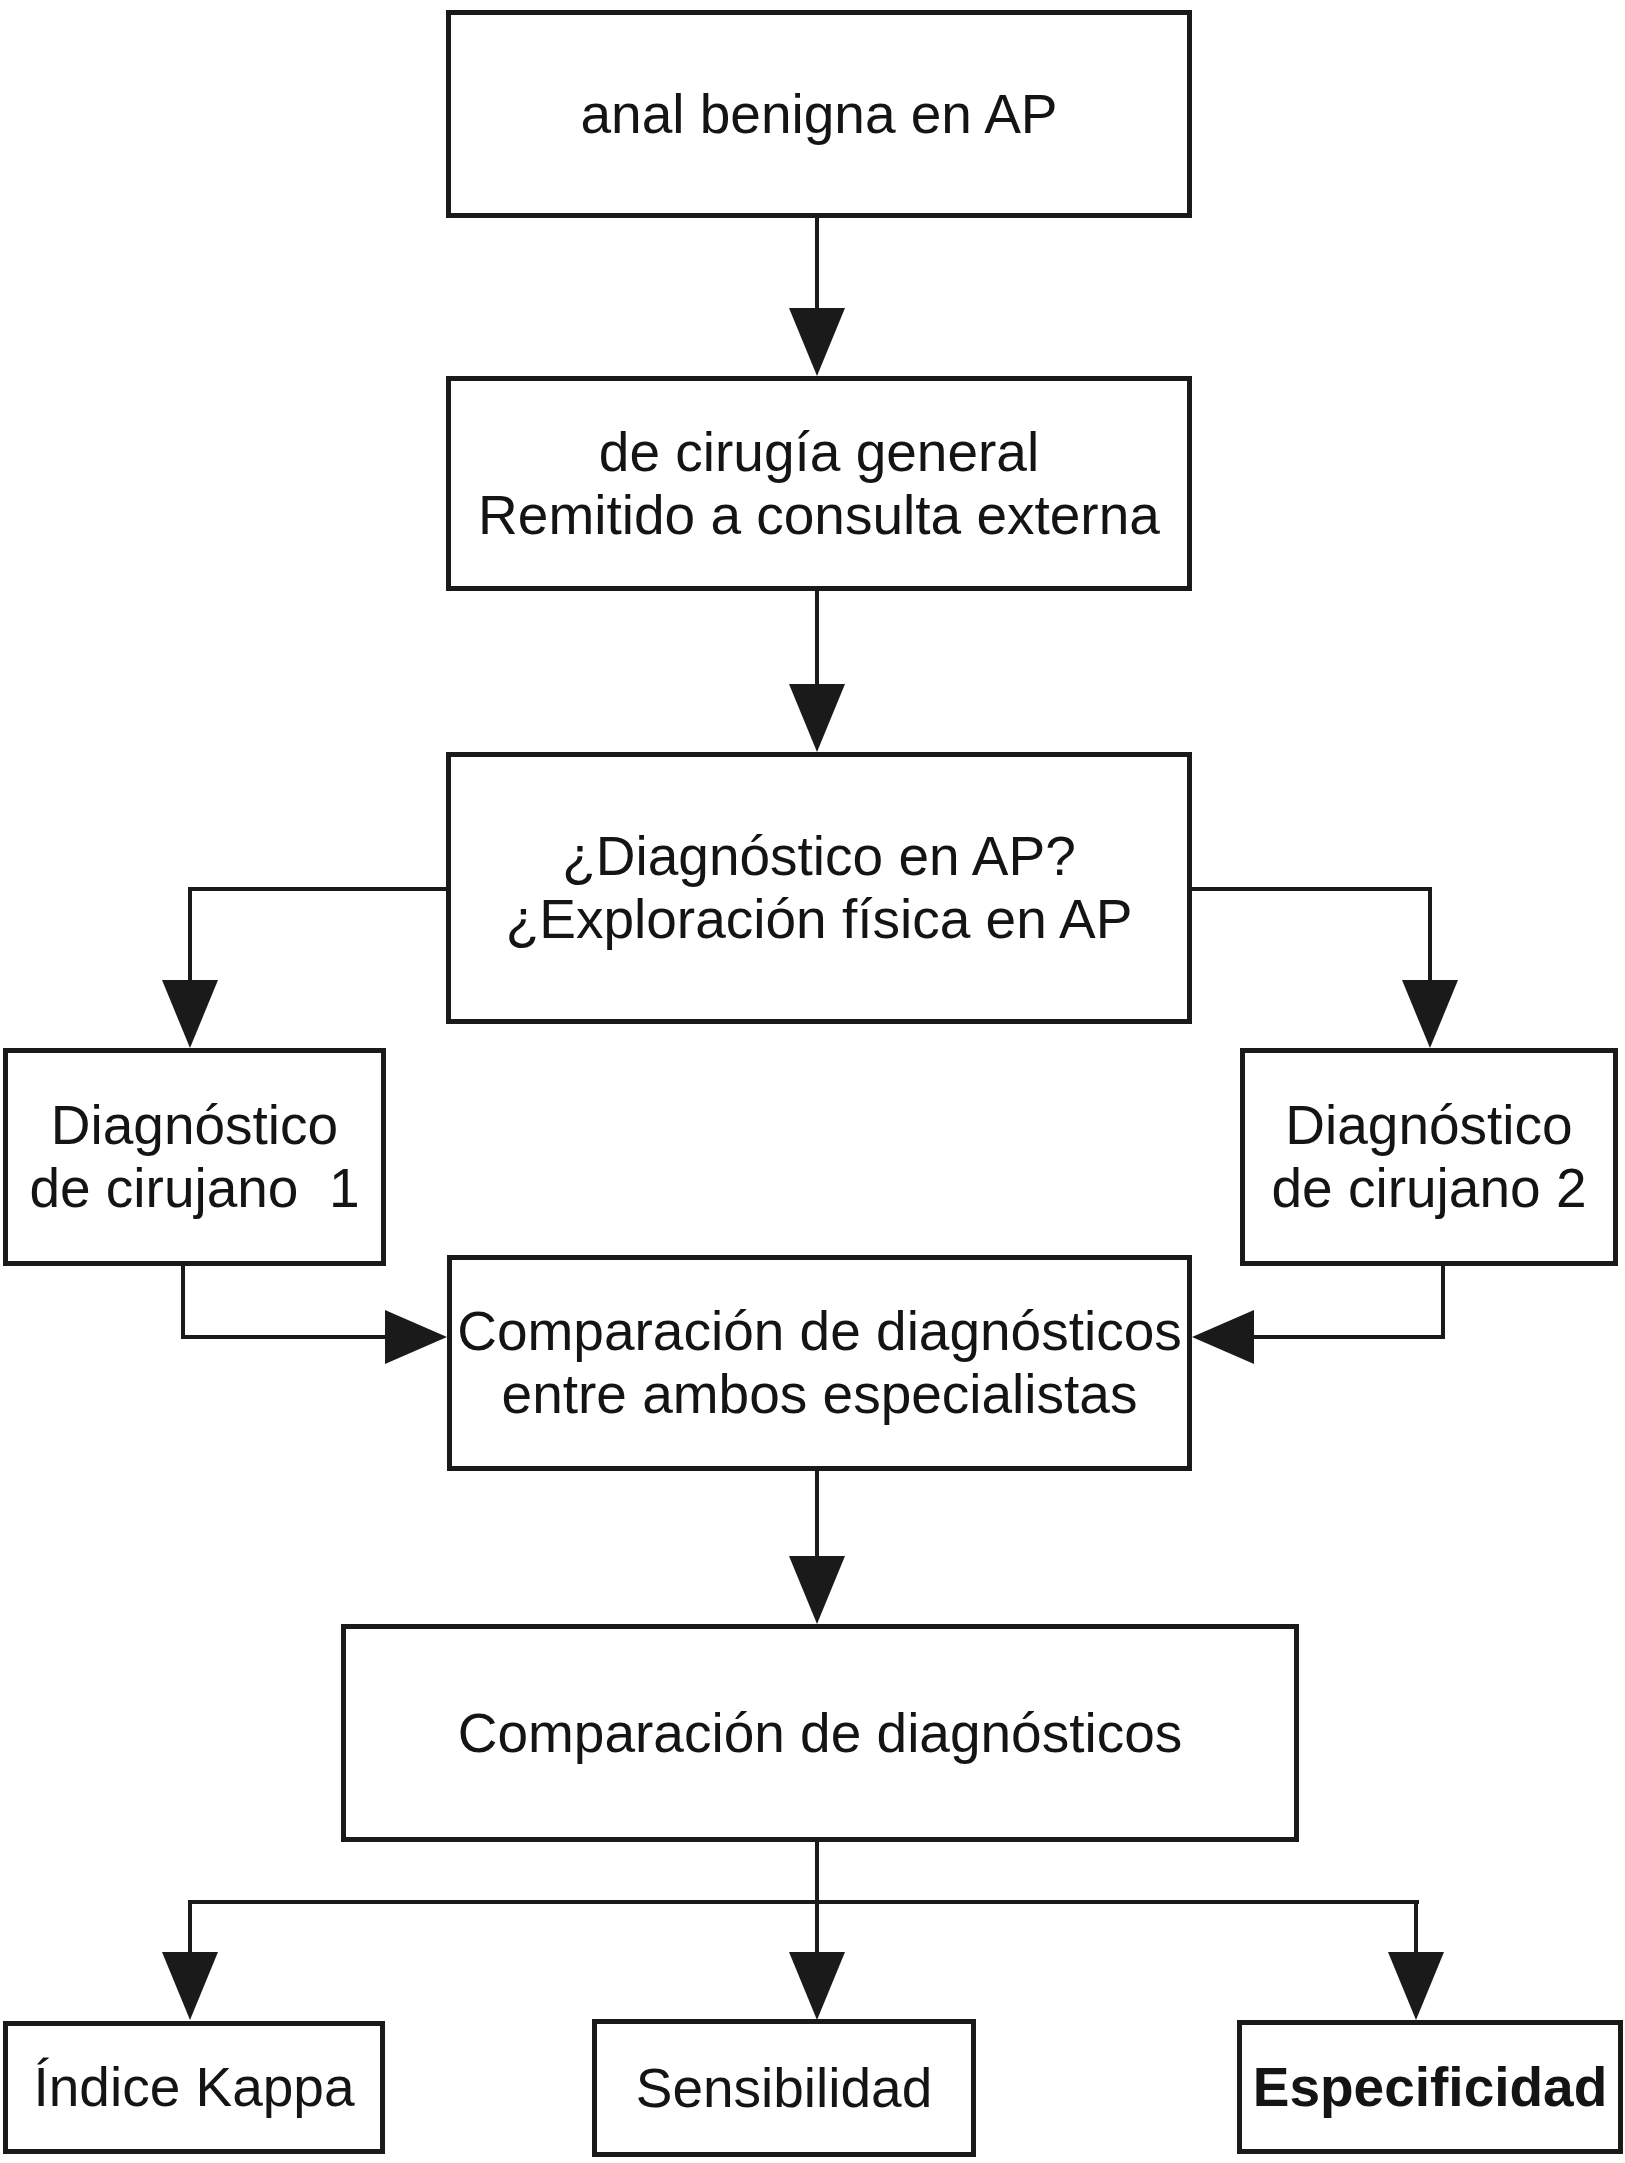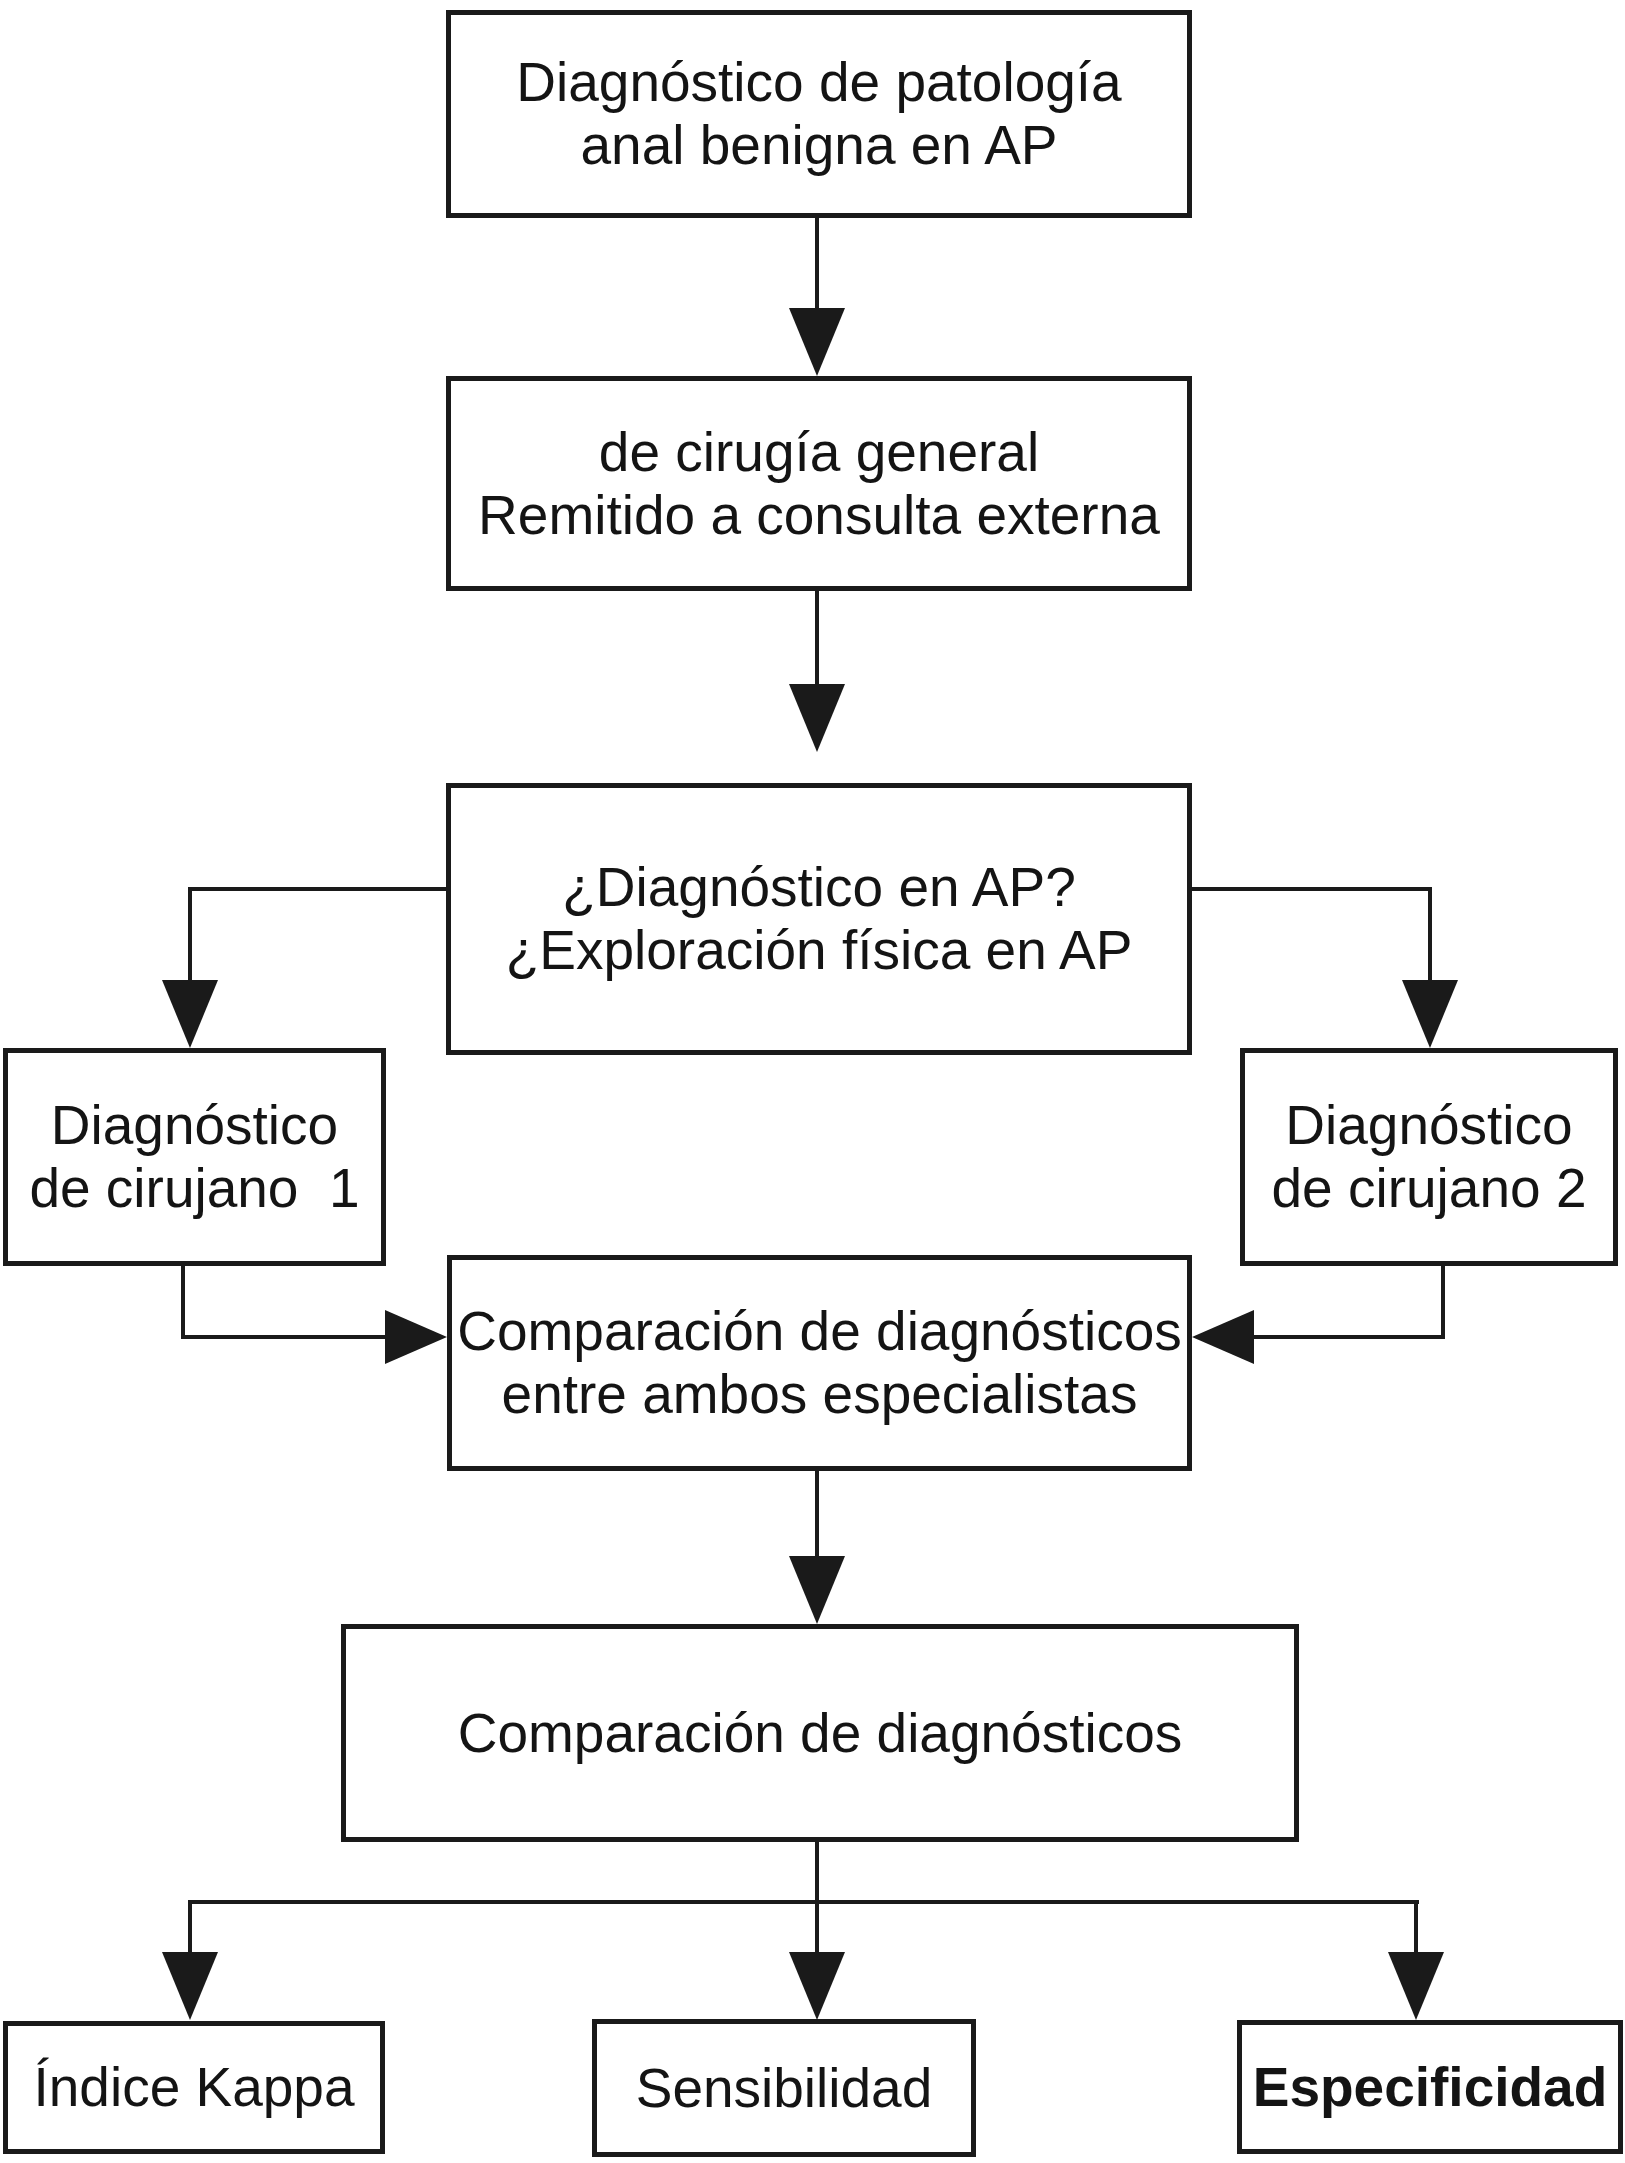--- a/index.html
+++ b/index.html
@@ -45,30 +45,29 @@
     border-bottom:27px solid transparent;
     border-right:62px solid #1a1a1a;
   }
 </style>
 </head>
 <body>
 
 <div id="canvas">
 
   <div class="node" style="left:446px;top:10px;width:746px;height:208px;">
-    <span class="ln">Diagnóstico de patología</span>
     <span class="ln">anal benigna en AP</span>
   </div>
 
   <div class="node" style="left:446px;top:376px;width:746px;height:215px;">
     <span class="ln">de cirugía general</span>
     <span class="ln">Remitido a consulta externa</span>
   </div>
 
-  <div class="node" style="left:446px;top:752px;width:746px;height:272px;margin-top:31px;">
+  <div class="node" style="left:446px;top:752px;width:746px;height:272px;">
     <span class="ln">¿Diagnóstico en AP?</span>
     <span class="ln">¿Exploración física en AP</span>
   </div>
 
   <div class="node" style="left:3px;top:1048px;width:383px;height:218px;">
     <span class="ln">Diagnóstico</span>
     <span class="ln">de cirujano  1</span>
   </div>
 
   <div class="node" style="left:1240px;top:1048px;width:378px;height:218px;">

